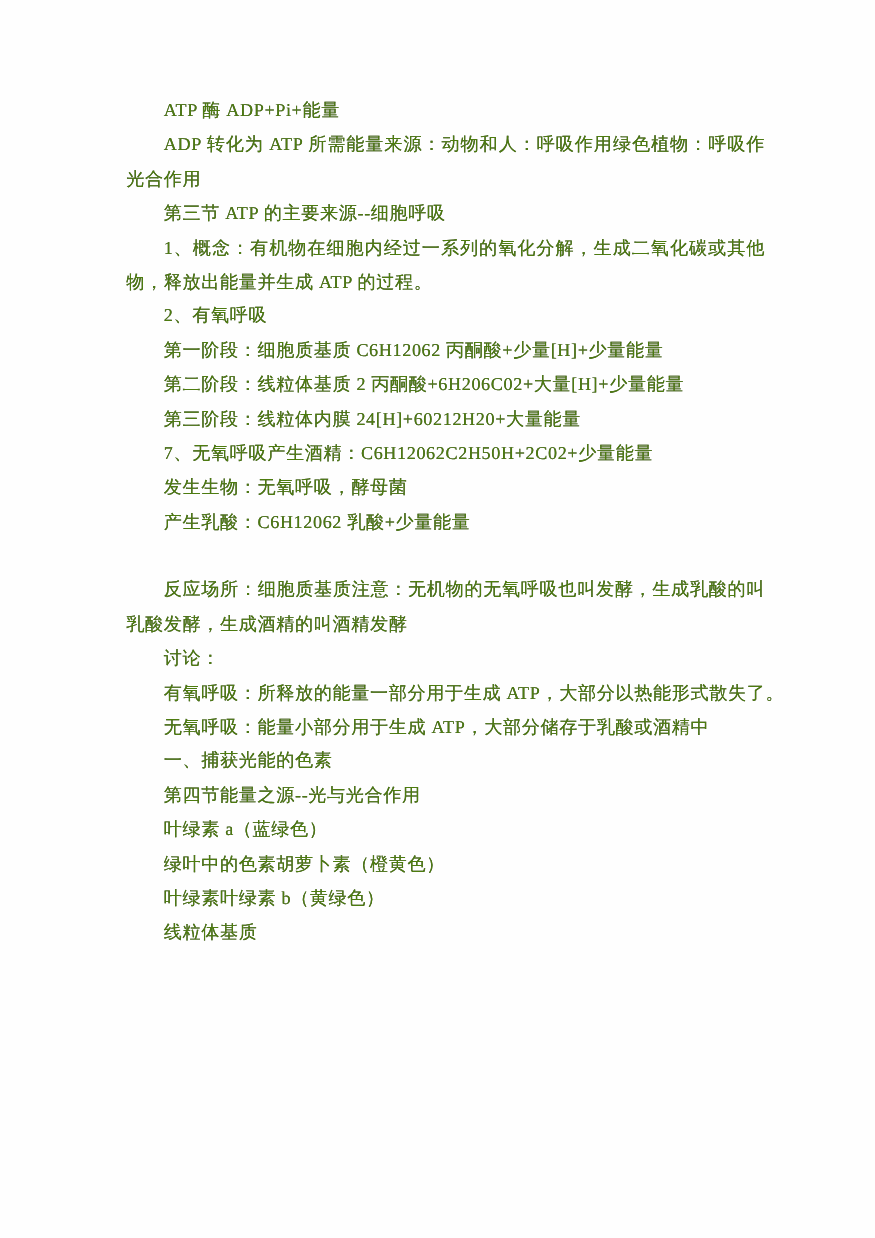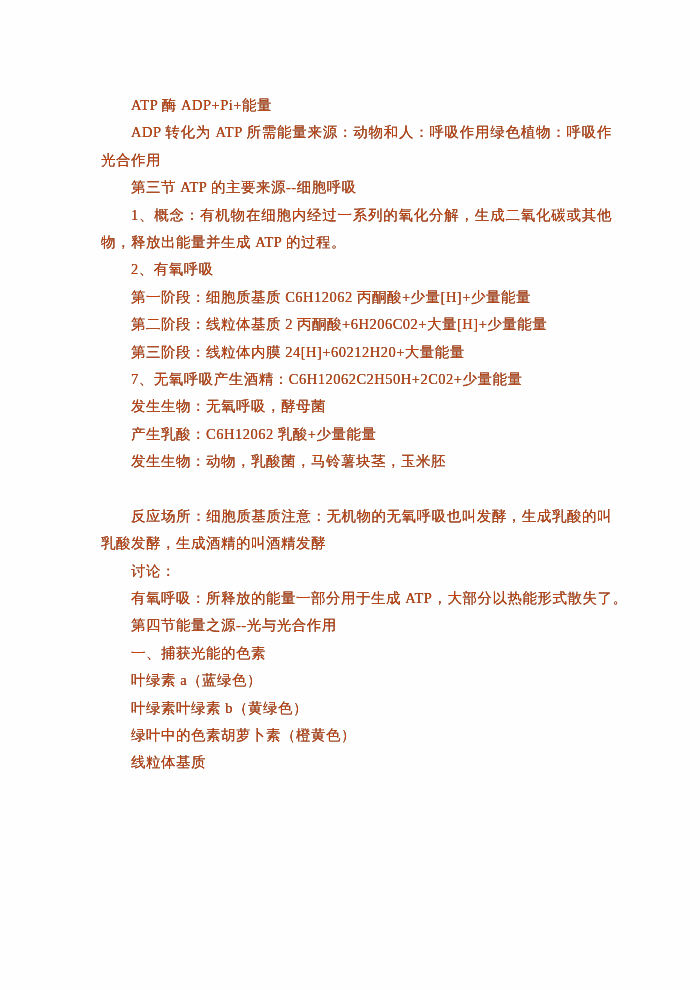--- a/index.html
+++ b/index.html
@@ -11,25 +11,25 @@
     position: relative;
     width: 700px;
     height: 990px;
     background: #fefefe;
     overflow: hidden;
     font-family: "Liberation Serif", "DejaVu Serif", serif;
   }
   .doc {
     position: absolute;
     left: 101px;
-    top: 92px;
+    top: 76px;
     width: 511px;
     font-size: 14.5px;
     line-height: 27.4px;
-    color: #c2410c;
+    color: #4d7c0f;
     letter-spacing: 0.5px;
     text-shadow: 0 0 0.45px rgba(40,40,40,0.85);
   }
   .line {
     white-space: nowrap;
     height: 27.4px;
   }
   .ind {
     padding-left: 30px;
   }
@@ -54,26 +54,26 @@
     <div class="line ind">第三节 ATP 的主要来源--细胞呼吸</div>
     <div class="line ind just">1、概念：有机物在细胞内经过一系列的氧化分解，生成二氧化碳或其他产</div>
     <div class="line">物，释放出能量并生成 ATP 的过程。</div>
     <div class="line ind">2、有氧呼吸</div>
     <div class="line ind">第一阶段：细胞质基质 C6H12062 丙酮酸+少量[H]+少量能量</div>
     <div class="line ind">第二阶段：线粒体基质 2 丙酮酸+6H206C02+大量[H]+少量能量</div>
     <div class="line ind">第三阶段：线粒体内膜 24[H]+60212H20+大量能量</div>
     <div class="line ind">7、无氧呼吸产生酒精：C6H12062C2H50H+2C02+少量能量</div>
     <div class="line ind">发生生物：无氧呼吸，酵母菌</div>
     <div class="line ind">产生乳酸：C6H12062 乳酸+少量能量</div>
-    <div class="line ind">发生生物：动物，乳酸菌，马铃薯块茎，玉米胚</div>
     <div class="blank"></div>
     <div class="line ind just">反应场所：细胞质基质注意：无机物的无氧呼吸也叫发酵，生成乳酸的叫</div>
     <div class="line">乳酸发酵，生成酒精的叫酒精发酵</div>
     <div class="line ind">讨论：</div>
     <div class="line ind">有氧呼吸：所释放的能量一部分用于生成 ATP，大部分以热能形式散失了。</div>
+    <div class="line ind">无氧呼吸：能量小部分用于生成 ATP，大部分储存于乳酸或酒精中</div>
+    <div class="line ind">一、捕获光能的色素</div>
     <div class="line ind">第四节能量之源--光与光合作用</div>
-    <div class="line ind">一、捕获光能的色素</div>
     <div class="line ind">叶绿素 a（蓝绿色）</div>
+    <div class="line ind">绿叶中的色素胡萝卜素（橙黄色）</div>
     <div class="line ind">叶绿素叶绿素 b（黄绿色）</div>
-    <div class="line ind">绿叶中的色素胡萝卜素（橙黄色）</div>
     <div class="line ind">线粒体基质</div>
   </div>
 </div>
 
 </body></html>

